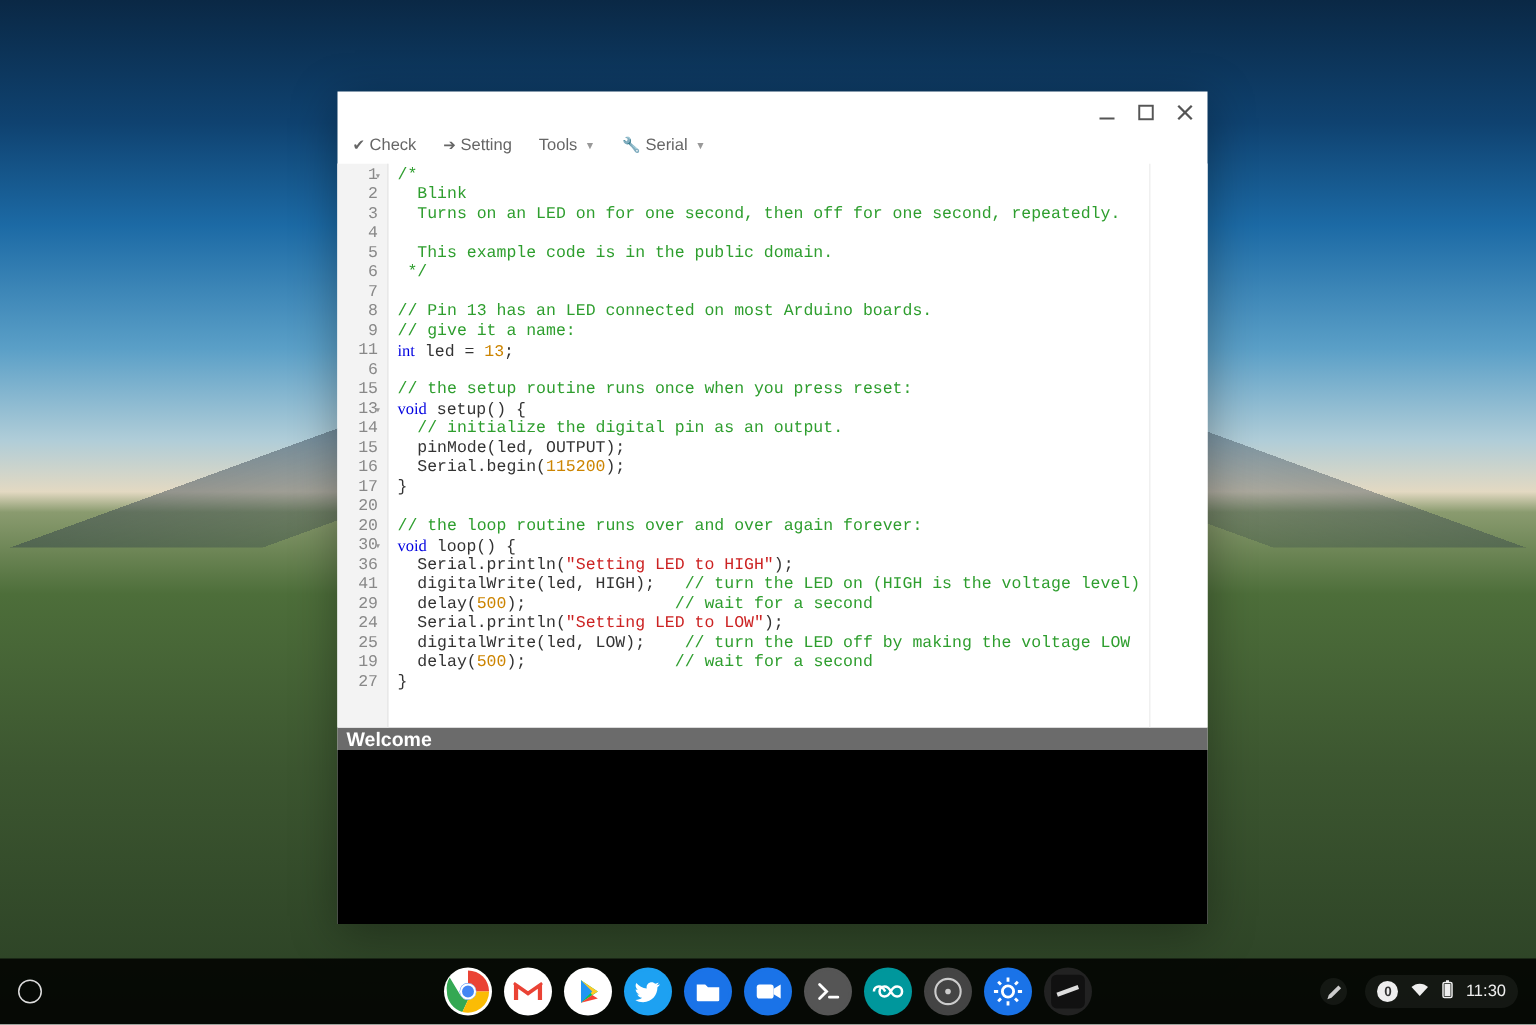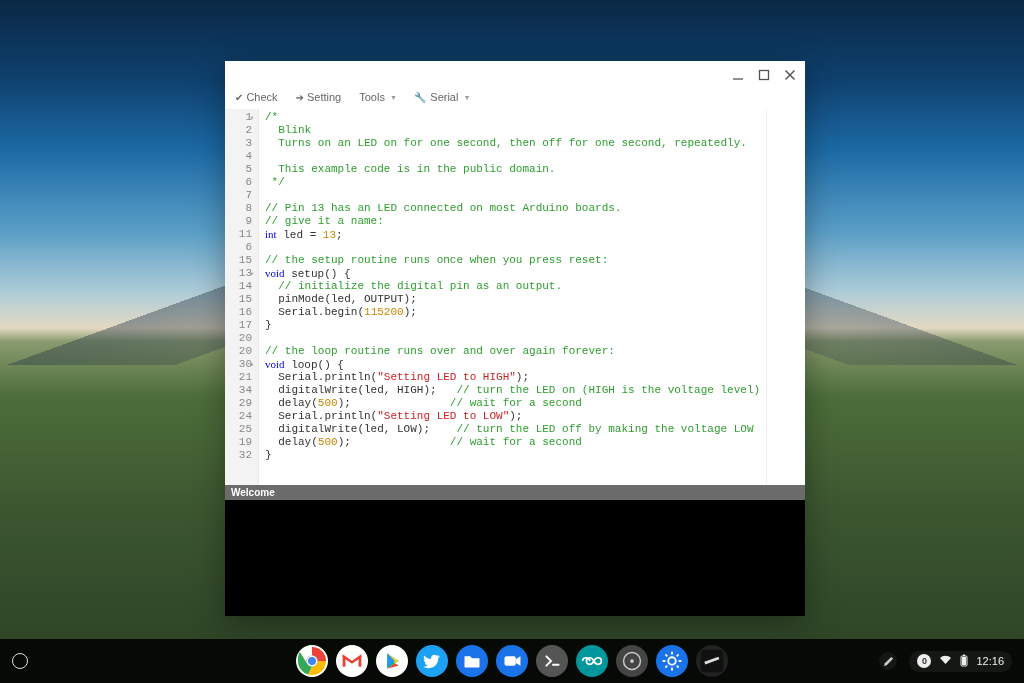--- a/index.html
+++ b/index.html
@@ -52,21 +52,21 @@
   .code { padding: 2px 6px; white-space: pre; color:#333; flex:1; position:relative; }
   .code .row { height: 13px; }
   .right-gutter { width: 126px; border-left: 1px solid #f0f0f0; }
 
   .c-comment { color: #2e9e2e; }
   .c-keyword { color: #0000e0; font-family: Liberation Serif, serif; }
   .c-number  { color: #cc8400; }
   .c-string  { color: #cc2222; }
 
   .statusbar {
-    height: 15px; background: #6b6b6b; color: #fff; font-size: 10px; font-weight:bold;
+    height: 15px; background: #6b6b6b; color: #fff; font-size: 13px; font-weight:bold;
     display:flex; align-items:center; padding: 0 6px;
   }
   .console {
     height: 116px; background: #000;
   }
 
   
   .shelf {
     position: absolute; left:0; right:0; bottom:0; height:44px;
     background: rgba(0,0,0,0.85); display:flex; align-items:center; z-index: 3;
@@ -146,27 +146,27 @@
           <div class="ln">6</div>
           <div class="ln">15</div>
           <div class="ln fold">13</div>
           <div class="ln">14</div>
           <div class="ln">15</div>
           <div class="ln">16</div>
           <div class="ln">17</div>
           <div class="ln">20</div>
           <div class="ln">20</div>
           <div class="ln fold">30</div>
-          <div class="ln">21</div>
-          <div class="ln">34</div>
+          <div class="ln">36</div>
+          <div class="ln">41</div>
           <div class="ln">29</div>
           <div class="ln">24</div>
           <div class="ln">25</div>
           <div class="ln">19</div>
-          <div class="ln">32</div>
+          <div class="ln">27</div>
         </div>
       <div class="code" id="code"><div class="row"><span class="c-comment">/*</span></div><div class="row"><span class="c-comment">  Blink</span></div><div class="row"><span class="c-comment">  Turns on an LED on for one second, then off for one second, repeatedly.</span></div><div class="row"><span> </span></div><div class="row"><span class="c-comment">  This example code is in the public domain.</span></div><div class="row"><span class="c-comment"> */</span></div><div class="row"><span> </span></div><div class="row"><span class="c-comment">// Pin 13 has an LED connected on most Arduino boards.</span></div><div class="row"><span class="c-comment">// give it a name:</span></div><div class="row"><span class="c-keyword">int</span><span> led = </span><span class="c-number">13</span><span>;</span></div><div class="row"><span> </span></div><div class="row"><span class="c-comment">// the setup routine runs once when you press reset:</span></div><div class="row"><span class="c-keyword">void</span><span> setup() {</span></div><div class="row"><span class="c-comment">  // initialize the digital pin as an output.</span></div><div class="row"><span>  pinMode(led, OUTPUT);</span></div><div class="row"><span>  Serial.begin(</span><span class="c-number">115200</span><span>);</span></div><div class="row"><span>}</span></div><div class="row"><span> </span></div><div class="row"><span class="c-comment">// the loop routine runs over and over again forever:</span></div><div class="row"><span class="c-keyword">void</span><span> loop() {</span></div><div class="row"><span>  Serial.println(</span><span class="c-string">"Setting LED to HIGH"</span><span>);</span></div><div class="row"><span>  digitalWrite(led, HIGH);   </span><span class="c-comment">// turn the LED on (HIGH is the voltage level)</span></div><div class="row"><span>  delay(</span><span class="c-number">500</span><span>);               </span><span class="c-comment">// wait for a second</span></div><div class="row"><span>  Serial.println(</span><span class="c-string">"Setting LED to LOW"</span><span>);</span></div><div class="row"><span>  digitalWrite(led, LOW);    </span><span class="c-comment">// turn the LED off by making the voltage LOW</span></div><div class="row"><span>  delay(</span><span class="c-number">500</span><span>);               </span><span class="c-comment">// wait for a second</span></div><div class="row"><span>}</span></div></div>
       <div class="right-gutter"></div>
     </div>
 
     <div class="statusbar">
       <span>Welcome</span>
     </div>
     <div class="console"></div>
   </div>
@@ -276,17 +276,17 @@
               <path d="M6.5 9L1 3c3-3 8-3 11 0L6.5 9z" fill="#eee"></path>
             </svg>
         </span>
         <span>
           <svg width="8" height="13" viewBox="0 0 8 13">
               <rect x="1" y="2" width="6" height="10" rx="1" fill="none" stroke="#eee"></rect>
               <rect x="3" y="0.5" width="2" height="1.5" fill="#eee"></rect>
               <rect x="2" y="3" width="4" height="8" fill="#eee"></rect>
             </svg>
         </span>
-        <span>12:16</span>
+        <span>11:30</span>
       </div>
     </div>
   </div>
 </div>
 
 </body></html>

